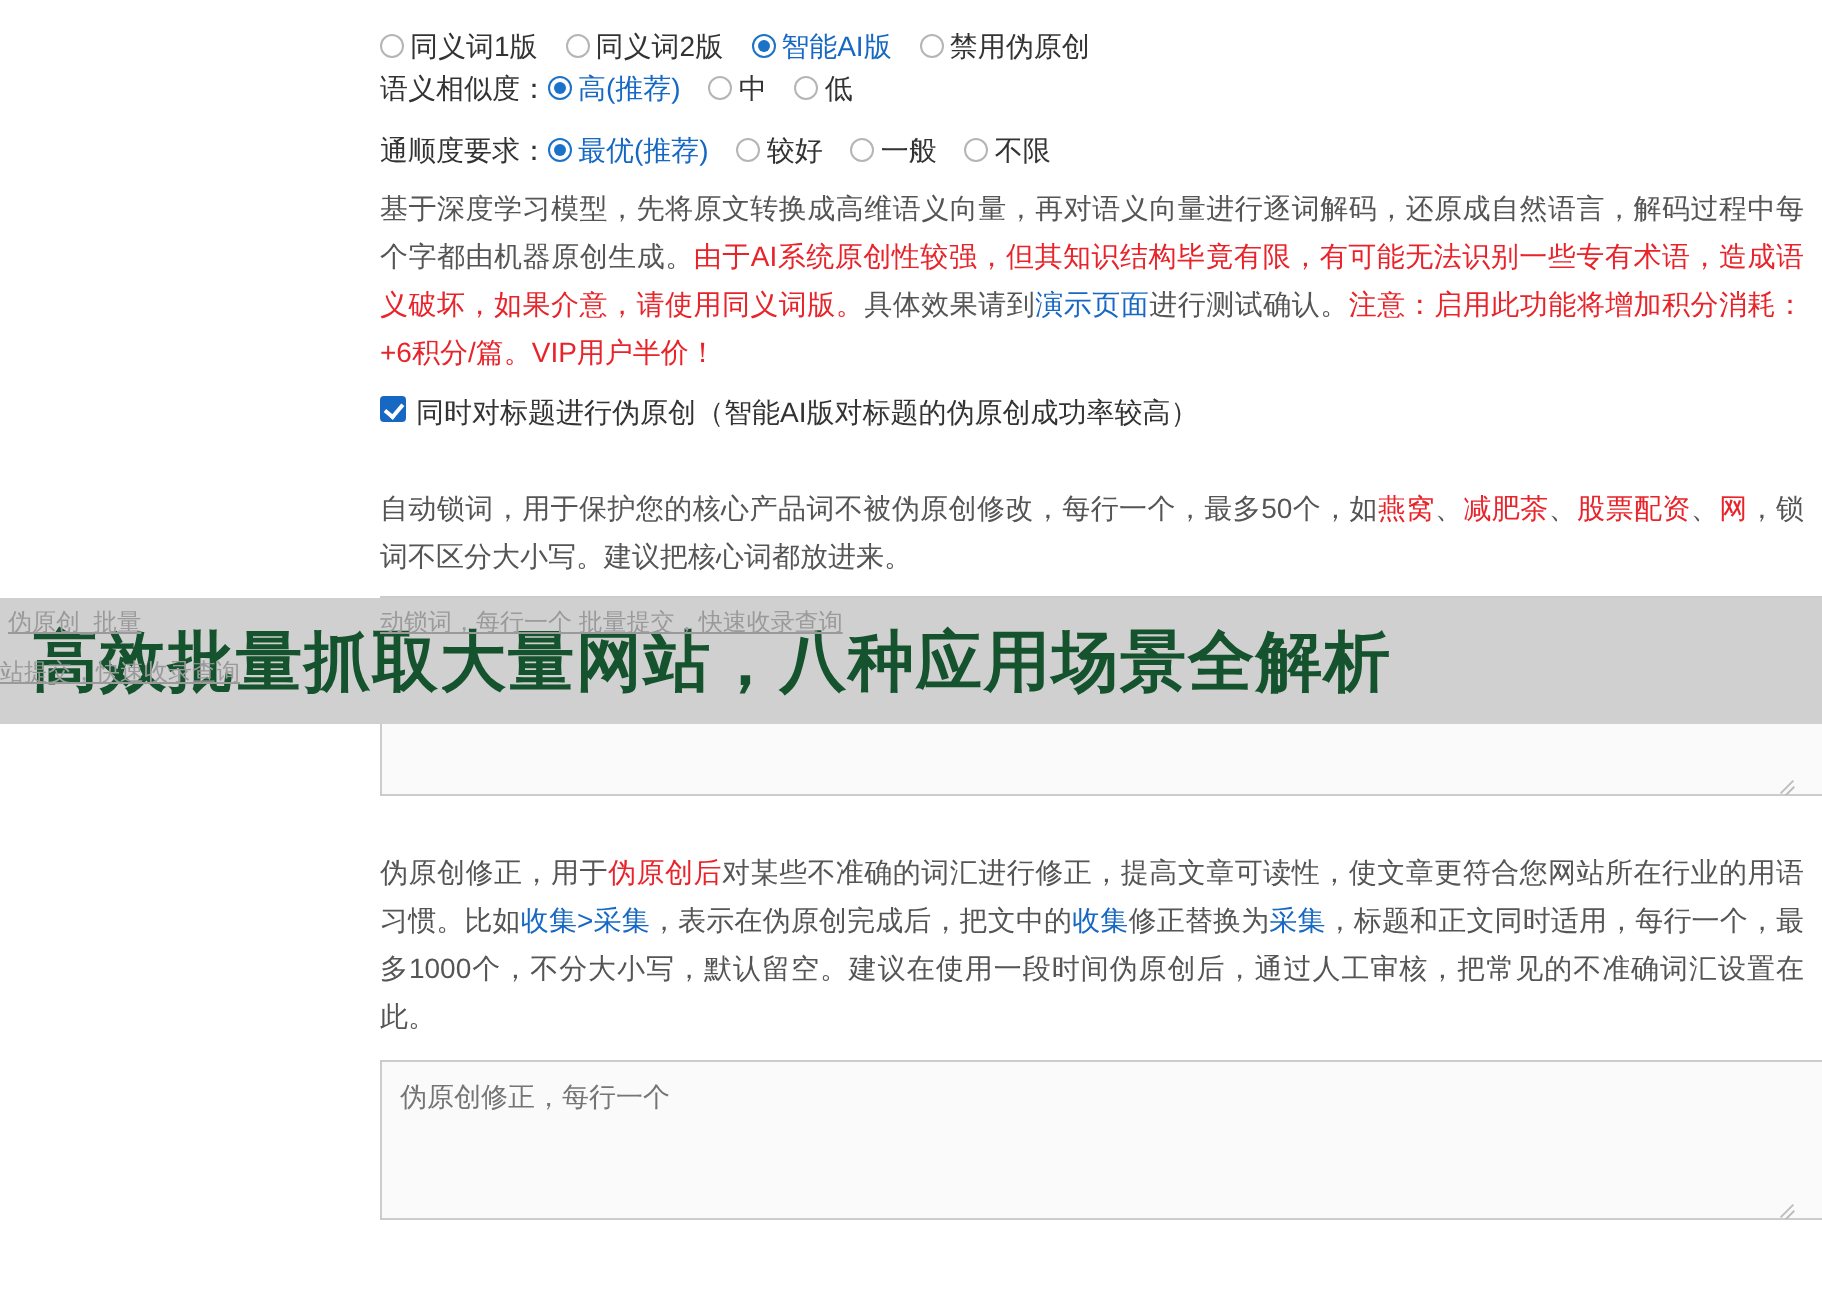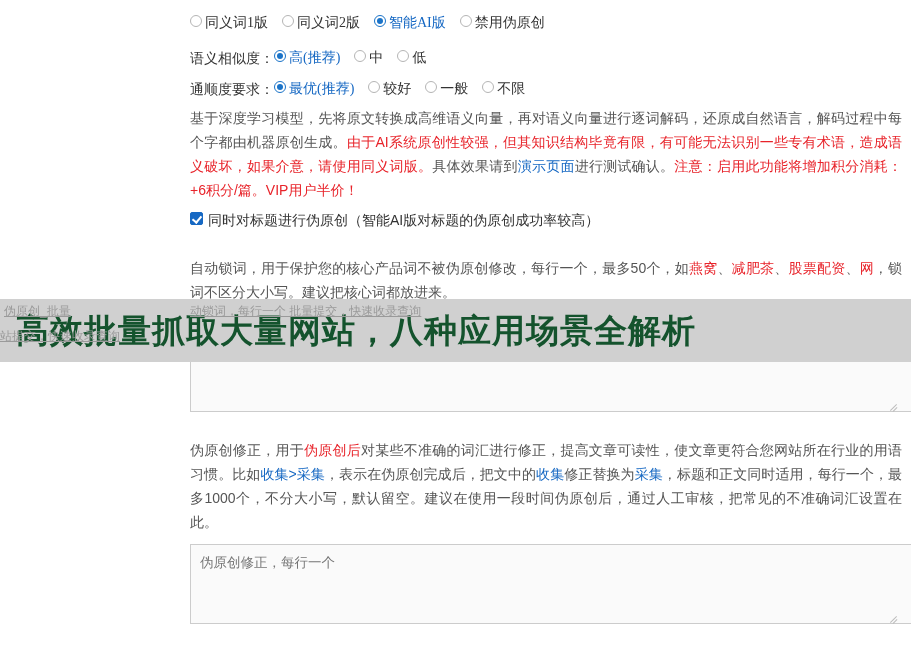--- a/index.html
+++ b/index.html
@@ -40,25 +40,24 @@
     padding-top: 10px;
     height: 26px;
   }
   .row-label {
     color: #333;
     font-size: 14px;
     white-space: nowrap;
   }
   .radio-item {
     display: flex;
-    align-items: flex-start;
+    align-items: center;
     white-space: nowrap;
     margin-right: 14px;
     font-size: 14px;
-    font-family: Liberation Serif, serif;
   }
   .radio-item.first { margin-left: 0; }
   .radio {
     width: 12px;
     height: 12px;
     border-radius: 50%;
     border: 1px solid #b5b5b5;
     background: #fff;
     box-sizing: border-box;
     margin-right: 3px;
@@ -211,21 +210,21 @@
       <div class="radio-item sel">
         <span class="radio checked"></span>
         <span class="radio-label">智能AI版</span>
       </div>
       <div class="radio-item">
         <span class="radio"></span>
         <span class="radio-label">禁用伪原创</span>
       </div>
     </div>
 
-    <div class="radio-row" style="margin-top:14px;">
+    <div class="radio-row" style="">
       <span class="row-label">语义相似度：</span>
       <div class="radio-item sel">
         <span class="radio checked"></span>
         <span class="radio-label">高(推荐)</span>
       </div>
       <div class="radio-item">
         <span class="radio"></span>
         <span class="radio-label">中</span>
       </div>
       <div class="radio-item">

